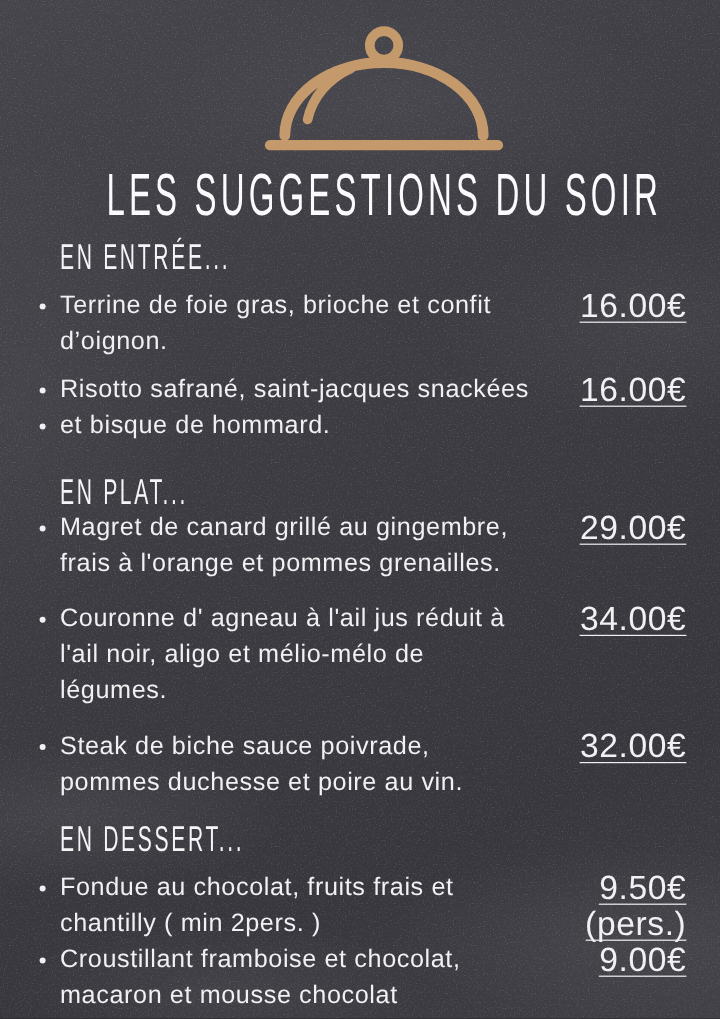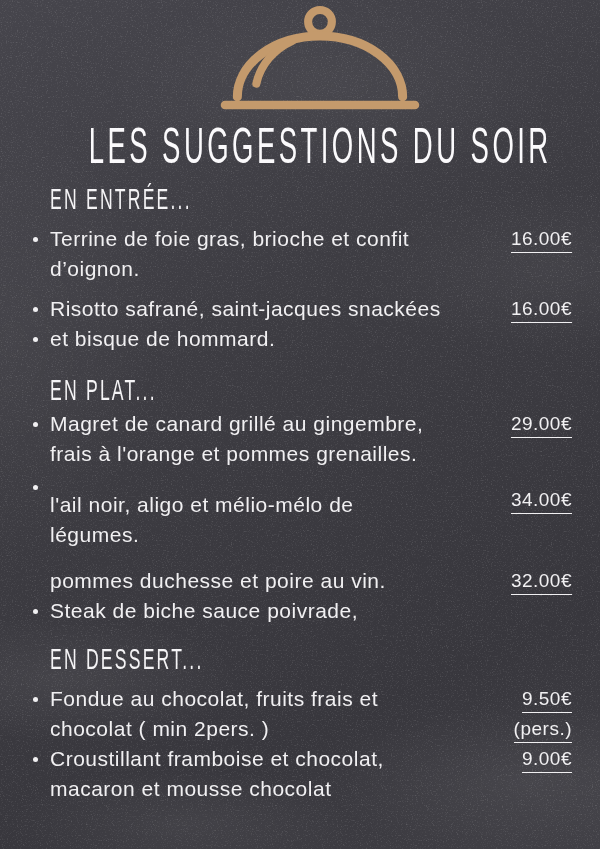--- a/index.html
+++ b/index.html
@@ -20,54 +20,54 @@
       radial-gradient(ellipse 280px 120px at 92% 32%, rgba(255,255,255,0.04), transparent 70%),
       radial-gradient(ellipse 320px 130px at 55% 10%, rgba(255,255,255,0.035), transparent 72%),
       radial-gradient(ellipse 300px 110px at 88% 92%, rgba(255,255,255,0.05), transparent 70%),
       radial-gradient(ellipse 240px 80px at 30% 97%, rgba(255,255,255,0.05), transparent 72%),
       radial-gradient(ellipse 200px 300px at 2% 40%, rgba(255,255,255,0.03), transparent 75%);
   }
   .noise { position:absolute; inset:0; pointer-events:none; }
 
   .content { position:relative; z-index:2; }
 
-  .header { text-align:left; padding-top:0;margin-left:40px; }
+  .header { text-align:left; padding-top:16px;margin-left:40px; }
   .cloche { display:block; margin:0 auto; }
   .title-wrap { height:60px; display:flex; align-items:center; justify-content:center; margin-top:2px; }
   .title-inner {
     display:inline-block; white-space:nowrap;
     font-size:32px; font-weight:400; letter-spacing:4px;
     color:#fbfafc;
     transform:scaleX(0.86) scaleY(1.55);
   }
 
   .menu { padding:6px 28px 0 30px; }
   .sec-heading { height:34px; display:flex; align-items:center; margin-bottom:8px;margin-left:20px; }
   .sec-heading-inner {
     display:inline-block; white-space:nowrap;
     font-size:20px; font-weight:400; letter-spacing:2.5px;
     color:#f5f4f6;
     transform:scaleX(0.88) scaleY(1.5);
     transform-origin:left center;
   }
   .s-plat  { margin-top:19px; }
-  .s-plat .sec-heading { margin-bottom:2px; }
+  .s-plat .sec-heading { margin-bottom:2px;align-items:flex-end; }
   .s-dessert { margin-top:2px; }
 
   .item { display:flex; justify-content:space-between; align-items:flex-start; margin-bottom:10px; }
   .s-plat .item { margin-bottom:16px; }
   .s-dessert .item { margin-bottom:0; }
 
   .lines { flex:1 1 auto; min-width:0; }
   .line { display:flex; align-items:center; line-height:30px; font-size:21px; letter-spacing:0.5px; }
   .dot { flex:none; width:5px; height:5px; border-radius:50%; background:#f1f0f2; margin:0 12px 0 3px; }
   .line.nob .dot { visibility:hidden; }
 
   .price-col { flex:none; width:92px; text-align:right; padding-top:0; }
-  .price-row { line-height:30px; font-size:19px; letter-spacing:0.5px; }
+  .price-row { line-height:30px; font-size:28px; letter-spacing:0.5px; }
   .price-underline { display:inline-block; border-bottom:1.6px solid #f1f0f2; padding-bottom:1px; line-height:24px; }
 </style>
 </head>
 <body>
 
 <div class="board">
   <div class="smudges"></div>
   <svg class="noise" width="600" height="849" aria-hidden="true">
     <filter id="chalkNoise">
       <feTurbulence type="fractalNoise" baseFrequency="0.8" numOctaves="2" stitchTiles="stitch"></feTurbulence>
@@ -147,44 +147,45 @@
           </div>
           <div class="price-col">
             <div class="price-row"><span class="price-underline">29.00€</span></div>
           </div>
         </div>
 
         <div class="item">
           <div class="lines">
             <div class="line">
               <span class="dot"></span>
+              <span>Couronne d' agneau à l'ail jus réduit à</span>
             </div>
             <div class="line nob">
               <span class="dot"></span>
               <span>l'ail noir, aligo et mélio-mélo de</span>
             </div>
             <div class="line nob">
               <span class="dot"></span>
               <span>légumes.</span>
             </div>
           </div>
           <div class="price-col">
             <div class="price-row"><span class="price-underline">34.00€</span></div>
           </div>
         </div>
 
         <div class="item">
           <div class="lines">
+            <div class="line">
+              <span class="dot"></span>
+              <span>Steak de biche sauce poivrade,</span>
+            </div>
             <div class="line nob">
               <span class="dot"></span>
               <span>pommes duchesse et poire au vin.</span>
-            </div>
-            <div class="line">
-              <span class="dot"></span>
-              <span>Steak de biche sauce poivrade,</span>
             </div>
           </div>
           <div class="price-col">
             <div class="price-row"><span class="price-underline">32.00€</span></div>
           </div>
         </div>
       </div>
 
       <div class="section s-dessert">
         <div class="sec-heading">
@@ -192,21 +193,21 @@
         </div>
 
         <div class="item">
           <div class="lines">
             <div class="line">
               <span class="dot"></span>
               <span>Fondue au chocolat, fruits frais et</span>
             </div>
             <div class="line nob">
               <span class="dot"></span>
-              <span>chocolat ( min 2pers. )</span>
+              <span>chantilly ( min 2pers. )</span>
             </div>
           </div>
           <div class="price-col">
             <div class="price-row"><span class="price-underline">9.50€</span></div>
             <div class="price-row"><span class="price-underline">(pers.)</span></div>
           </div>
         </div>
 
         <div class="item">
           <div class="lines">

